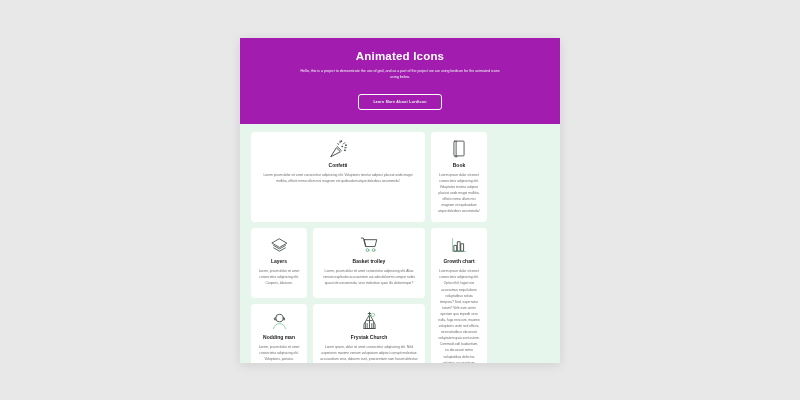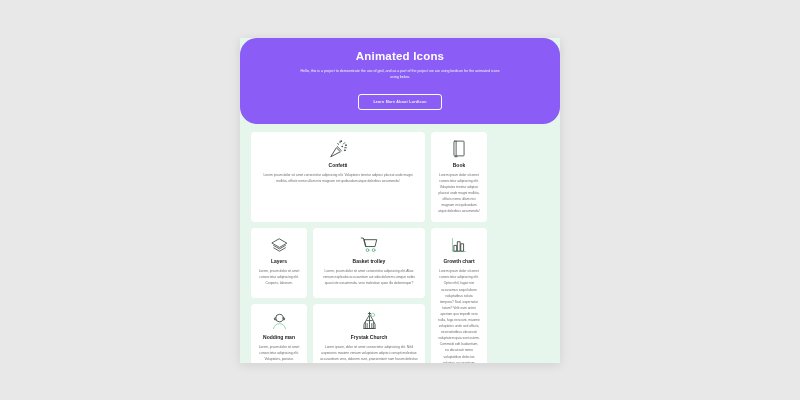--- a/index.html
+++ b/index.html
@@ -27,25 +27,24 @@
     height: 325px;
     background: #e6f6ec;
     box-shadow: 0 2px 10px rgba(0,0,0,0.10);
     overflow: hidden;
     display: flex;
     flex-direction: column;
   }
 
   
   #hero {
-    background: #8b5cf6;
+    background: #a21caf;
     padding: 12px 26px 14px 26px;
     text-align: center;
     flex: 0 0 auto;
-    border-radius: 17px;
   }
   #hero-title {
     color: #ffffff;
     font-size: 11.5px;
     font-weight: bold;
     letter-spacing: 0.2px;
     margin-bottom: 6px;
   }
   #hero-sub {
     color: #f2fbf5;

